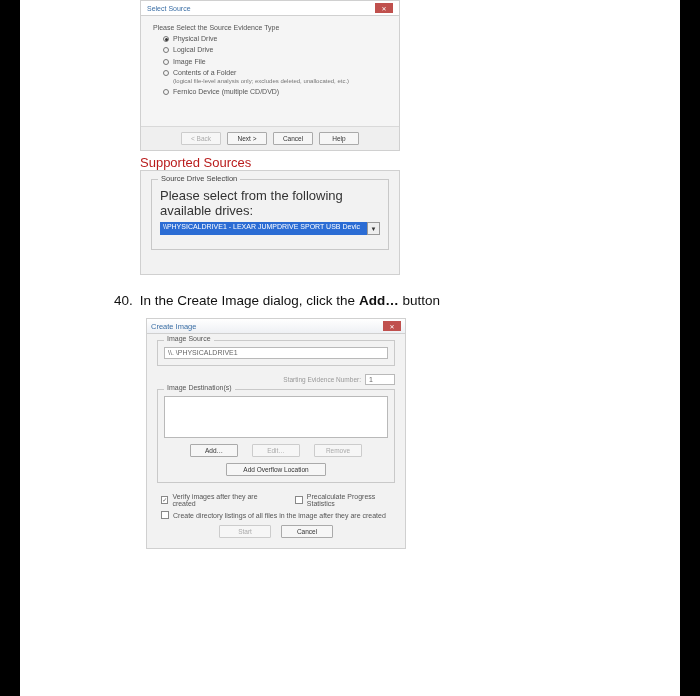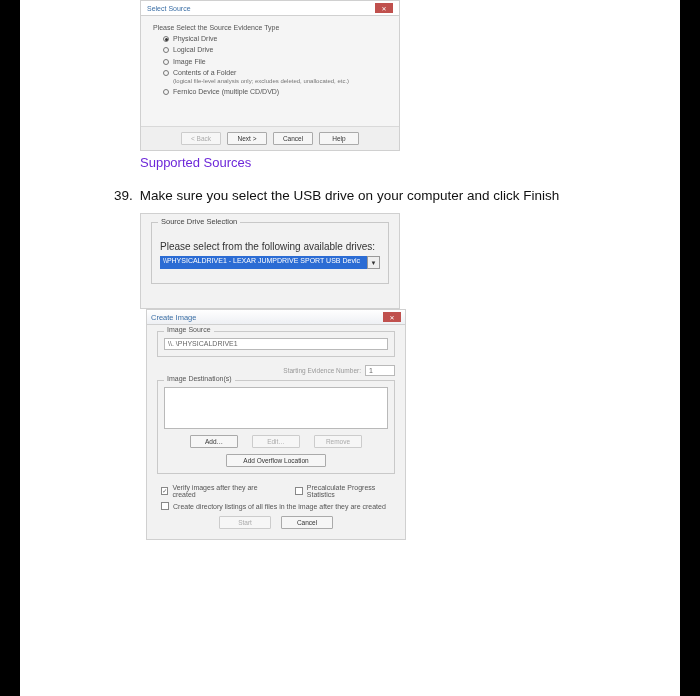--- a/index.html
+++ b/index.html
@@ -61,21 +61,21 @@
   .dlg1-foot {
     background:#efefef; border-top:1px solid #d9d9d9;
     display:flex; justify-content:center; gap:6px; padding:5px 0;
   }
   .btn {
     background:#f6f6f6; border:1px solid #aaa; font-size:6.5px; color:#333;
     padding:2px 0; min-width:40px; text-align:center; border-radius:1px;
   }
   .btn.disabled { color:#aaa; border-color:#ccc; }
 
-  .caption { font-size: 13px; color:#6d28d9; margin: 4px 0 0 10px; }
+  .caption { font-size: 13px; color:#b91c1c; margin: 4px 0 0 10px; }
 
   .step { font-size: 13.5px; color:#111; margin: 18px 0 10px -16px; }
   .step b { font-weight: 600; }
   .step .num { display:inline-block; width: 20px; margin-right: 2px; }
 
   
   .dlg2 {
     width: 260px;
     border: 1px solid #d0d0d0;
     background: #f2f2f2;
@@ -86,21 +86,21 @@
   .dlg2 .grp {
     border: 1px solid #c8c8c8;
     padding: 8px 8px 14px 8px;
     position: relative;
     background:#f2f2f2;
   }
   .dlg2 .legend {
     position:absolute; top:-6px; left:6px; background:#f2f2f2;
     padding:0 3px; font-size:7.5px; color:#444;
   }
-  .dlg2 .note { font-size:10px; color:#333; margin:10px 0 4px 0; }
+  .dlg2 .note { font-size:13px; color:#333; margin:0 0 4px 0; }
   .combo {
     display:flex; align-items:stretch; height:13px;
   }
   .combo .sel {
     flex:1; background:#2b6cd4; color:#fff; font-size:7px;
     padding:1px 3px; overflow:hidden; white-space:nowrap;
   }
   .combo .arrow {
     width:13px; background:#eee; border:1px solid #999;
     display:flex; align-items:center; justify-content:center;
@@ -192,36 +192,36 @@
     </div>
     <div class="dlg1-foot">
       <div class="btn disabled">&lt; Back</div>
       <div class="btn">Next &gt;</div>
       <div class="btn">Cancel</div>
       <div class="btn">Help</div>
     </div>
   </div>
   <div class="caption">Supported Sources</div>
 
-  <div class="step">
-    <span class="num">39.</span>
-    <span>Make sure you select the USB drive on your computer and click Finish</span>
-  </div>
 
   <div class="dlg2">
     <div class="grp">
       <span class="legend">Source Drive Selection</span>
       <div class="note">Please select from the following available drives:</div>
       <div class="combo">
         <div class="sel">\\PHYSICALDRIVE1 - LEXAR JUMPDRIVE SPORT USB Devic</div>
         <div class="arrow">▼</div>
       </div>
     </div>
   </div>
 
+  <div class="step">
+    <span class="num">40.</span>
+    <span>In the Create Image dialog, click the </span><b>Add…</b><span> button</span>
+  </div>
 
   <div class="dlg3">
     <div class="dlg3-title">
       <span>Create Image</span>
       <span class="close">✕</span>
     </div>
     <div class="dlg3-body">
       <div class="fieldset">
         <span class="legend">Image Source</span>
         <div class="textbox">\\. \PHYSICALDRIVE1</div>

